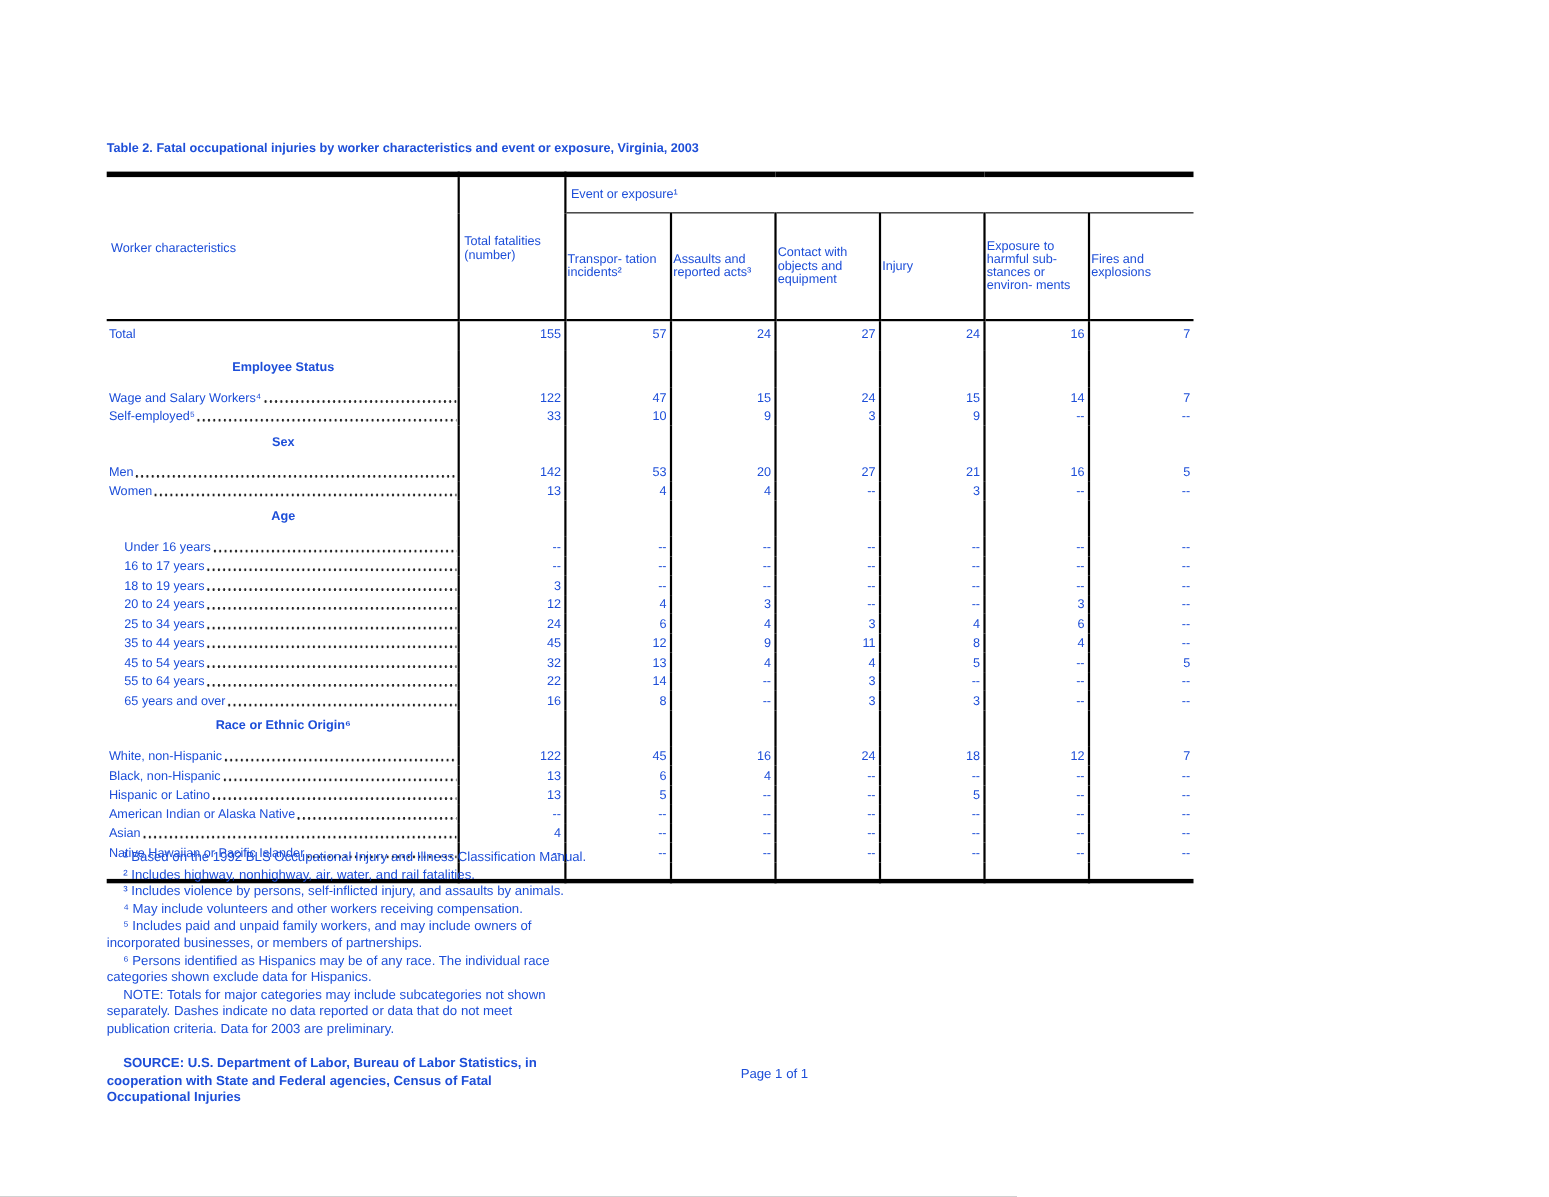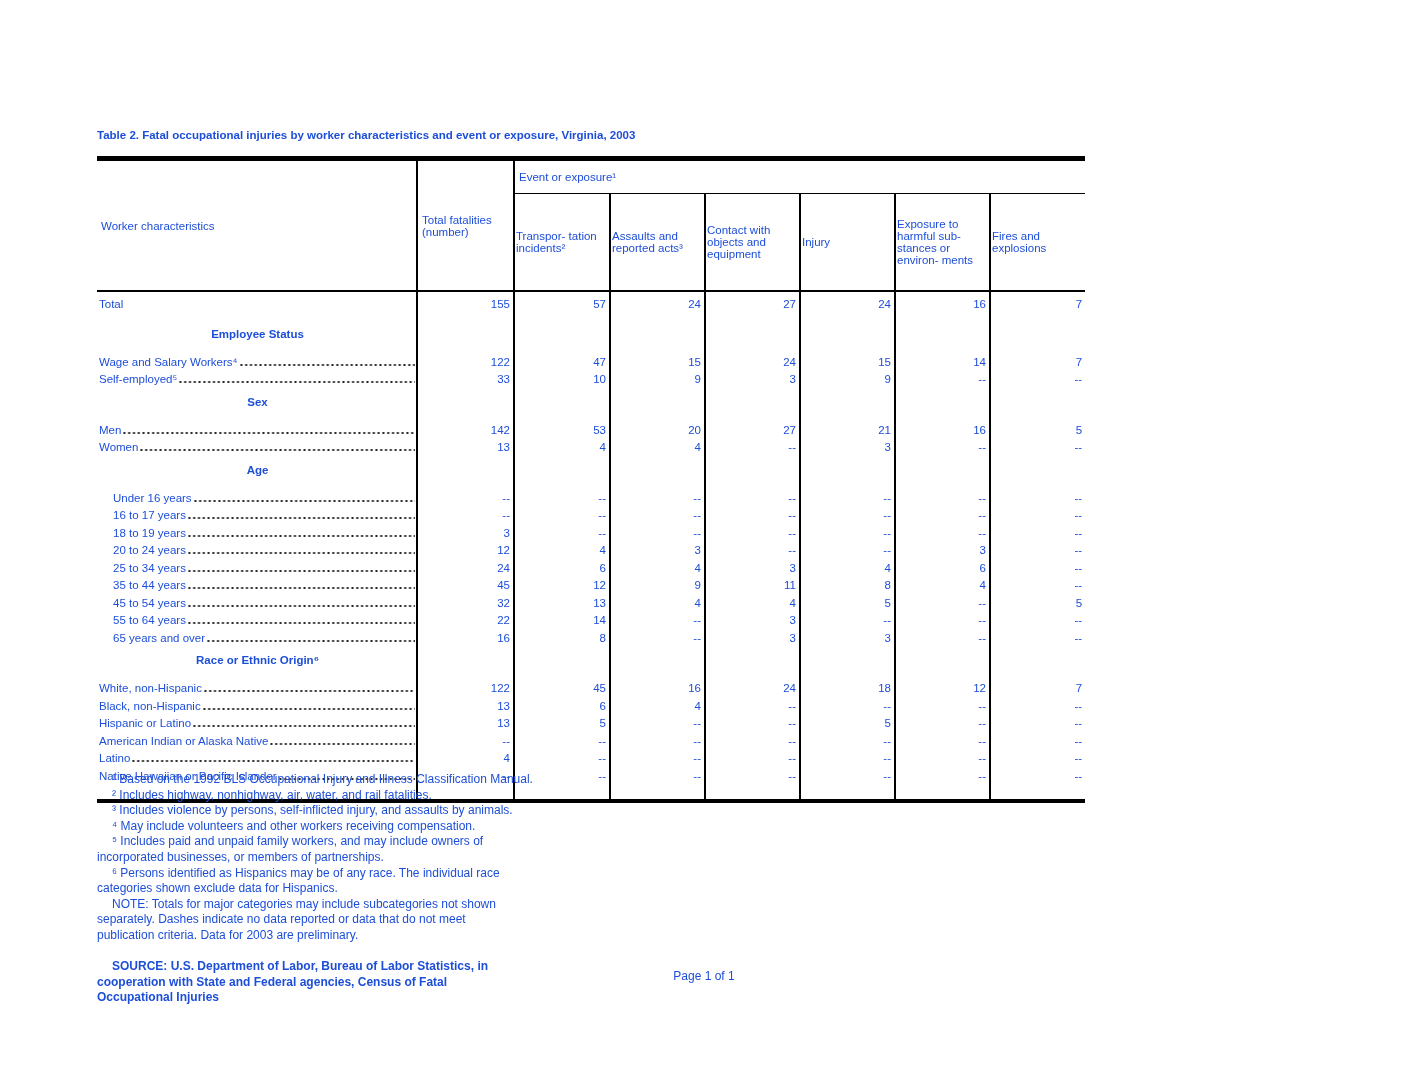--- a/index.html
+++ b/index.html
@@ -385,21 +385,21 @@
           <td class="val">--</td>
           <td class="val">--</td>
           <td class="val">--</td>
           <td class="val">--</td>
           <td class="val">--</td>
           <td class="val">--</td>
         </tr>
         <tr>
           <td class="c0">
             <div class="label-wrap">
-              <span class="rowlabel">Latino</span>
+              <span class="rowlabel">Asian</span>
               <span class="leader"></span>
             </div>
           </td>
           <td class="val">4</td>
           <td class="val">--</td>
           <td class="val">--</td>
           <td class="val">--</td>
           <td class="val">--</td>
           <td class="val">--</td>
           <td class="val">--</td>

